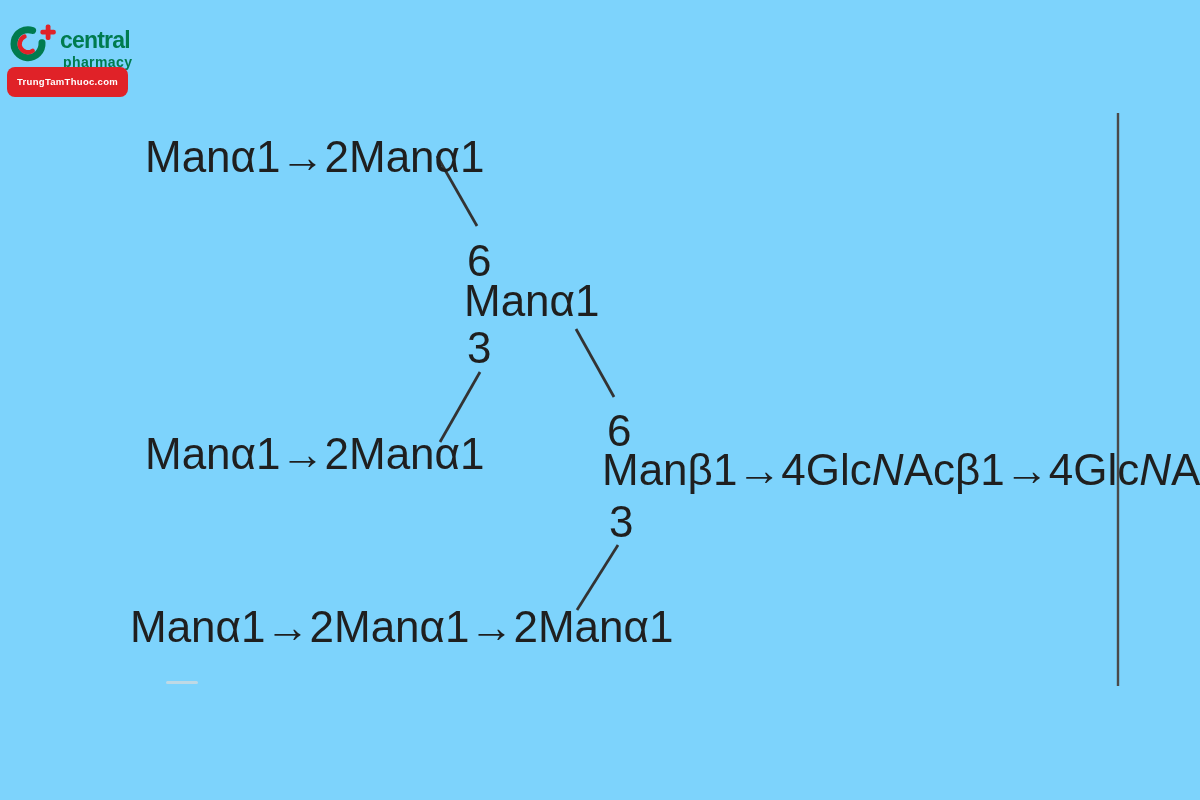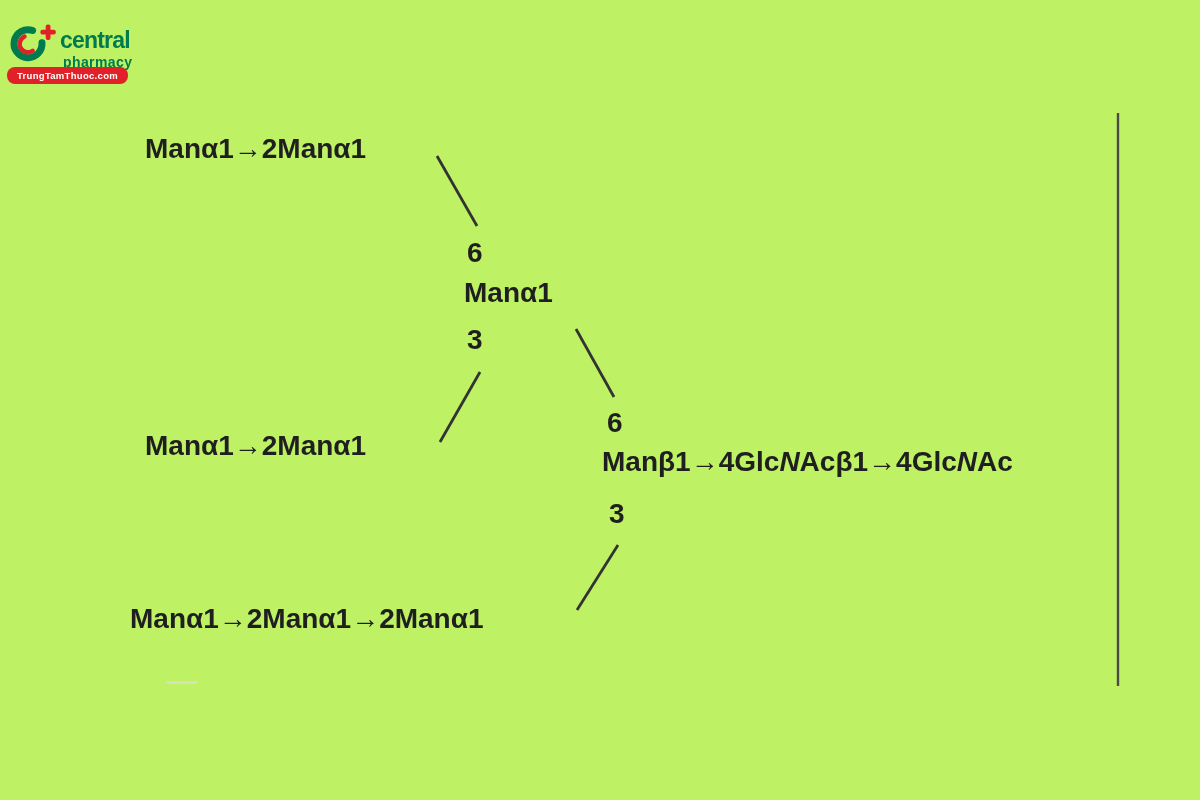--- a/index.html
+++ b/index.html
@@ -1,39 +1,39 @@
 <!DOCTYPE html>
 <html><head>
 <meta charset="utf-8">
 <style>
   html,body{margin:0;padding:0;background:#ffffff;}
   .canvas{
-    position:relative;width:1200px;height:800px;background:#bef264;
+    position:relative;width:1200px;height:800px;background:#7dd3fc;
     overflow:hidden;font-family:"Liberation Sans",sans-serif;
   }
   
   .logo{position:absolute;left:0;top:0;width:140px;height:90px;}
   .logo-icon{position:absolute;left:9px;top:22px;width:52px;height:44px;}
   .logo-brand{
     position:absolute;left:60px;top:29px;font-size:23px;font-weight:bold;
     color:#007B4F;letter-spacing:-0.8px;line-height:1;
   }
   .logo-sub{
     position:absolute;left:63px;top:55px;font-size:14px;font-weight:bold;
     color:#007B4F;letter-spacing:0.4px;line-height:1;
   }
   .logo-pill{
-    position:absolute;left:7px;top:67px;width:121px;height:17px;
+    position:absolute;left:7px;top:67px;width:121px;height:30px;
     background:#E02228;border-radius:8px;color:#ffffff;font-size:9.5px;
     font-weight:bold;letter-spacing:0.3px;display:flex;align-items:center;
     justify-content:center;line-height:1;
   }
   
   .glabel{
-    position:absolute;font-size:28px;font-weight:bold;color:#1F1F1F;
+    position:absolute;font-size:44px;font-weight:normal;color:#1F1F1F;
     line-height:1;white-space:nowrap;letter-spacing:0;
   }
   .glabel i{font-style:italic;}
   .lines{position:absolute;left:0;top:0;width:1200px;height:800px;pointer-events:none;}
   .smudge{
     position:absolute;left:166px;top:681px;width:32px;height:3px;
     background:#dcdcdc;border-radius:2px;opacity:.7;
   }
 </style>
 </head>

